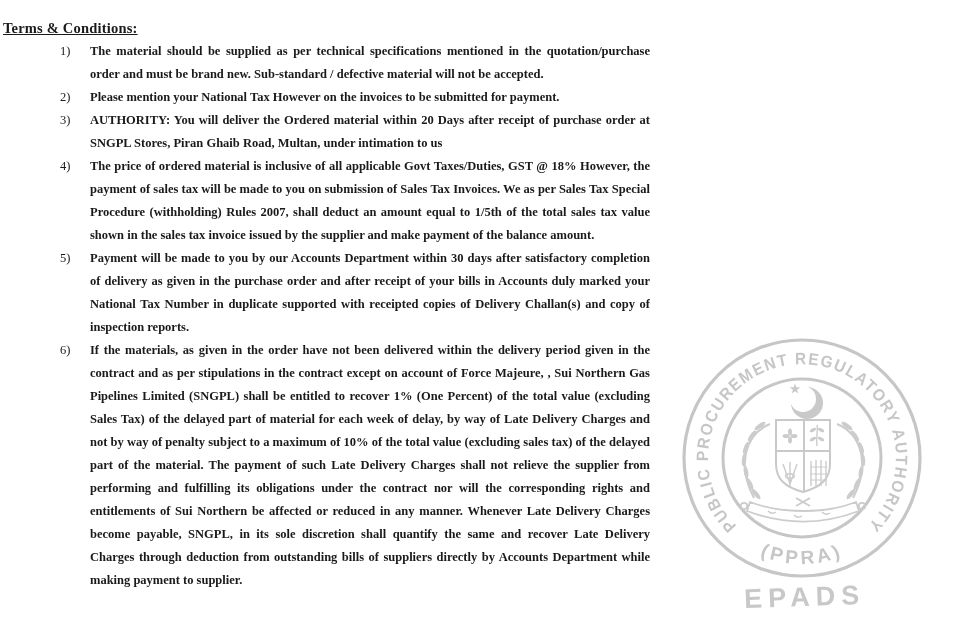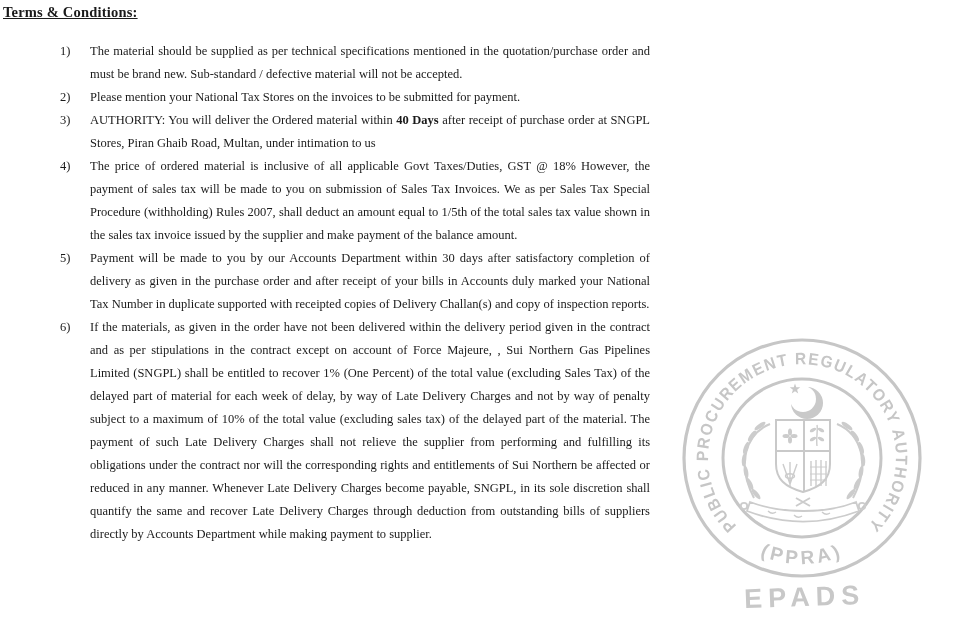--- a/index.html
+++ b/index.html
@@ -7,33 +7,33 @@
     width: 960px; height: 622px;
     background: #ffffff;
     font-family: "Liberation Serif", serif;
     color: #1a1a1a;
     position: relative;
     overflow: hidden;
   }
   .page { position: absolute; inset: 0; }
 
   .title {
-    position: absolute; top: 4px; left: 3px;
+    position: absolute; top: 20px; left: 3px;
     font-size: 14.5px; font-weight: bold;
     text-decoration: underline;
     letter-spacing: 0.2px;
   }
 
   #terms-list {
     position: absolute; top: 40px; left: 60px; width: 592px;
     font-size: 12.5px; line-height: 23px;
   }
   .term-row { display: flex; align-items: flex-start; }
   .term-num { flex: 0 0 30px; width: 30px; }
-  .term-text { width: 560px; text-align: justify; text-justify: inter-word; }
+  .term-text { width: 560px; text-align: justify; text-justify: inter-word; font-weight: bold; }
 
   .footer {
     position: absolute; top: 570px; left: 35px; width: 619px;
     font-size: 12.5px; line-height: 23px;
     text-align: justify;
     padding-left: 25px; text-indent: -25px;
     box-sizing: content-box;
   }
 
   .watermark {
@@ -60,25 +60,25 @@
 
   <div class="title">Terms &amp; Conditions:</div>
 
   <div id="terms-list">
       <div class="term-row">
         <span class="term-num">1)</span>
         <div class="term-text"><span>The material should be supplied as per technical specifications mentioned in the quotation/purchase order and must be brand new. Sub-standard / defective material will not be accepted.</span></div>
       </div>
       <div class="term-row">
         <span class="term-num">2)</span>
-        <div class="term-text"><span>Please mention your National Tax Stores on the invoices to be submitted for payment.</span></div>
+        <div class="term-text"><span>Please mention your National Tax However on the invoices to be submitted for payment.</span></div>
       </div>
       <div class="term-row">
         <span class="term-num">3)</span>
-        <div class="term-text"><span>AUTHORITY: You will deliver the Ordered material within </span><b>40 Days</b><span> after receipt of purchase order at SNGPL Stores, Piran Ghaib Road, Multan, under intimation to us</span></div>
+        <div class="term-text"><span>AUTHORITY: You will deliver the Ordered material within </span><b>20 Days</b><span> after receipt of purchase order at SNGPL Stores, Piran Ghaib Road, Multan, under intimation to us</span></div>
       </div>
       <div class="term-row">
         <span class="term-num">4)</span>
         <div class="term-text"><span>The price of ordered material is inclusive of all applicable Govt Taxes/Duties, GST @ 18% However, the payment of sales tax will be made to you on submission of Sales Tax Invoices. We as per Sales Tax Special Procedure (withholding) Rules 2007, shall deduct an amount equal to 1/5th of the total sales tax value shown in the sales tax invoice issued by the supplier and make payment of the balance amount.</span></div>
       </div>
       <div class="term-row">
         <span class="term-num">5)</span>
         <div class="term-text"><span>Payment will be made to you by our Accounts Department within 30 days after satisfactory completion of delivery as given in the purchase order and after receipt of your bills in Accounts duly marked your National Tax Number in duplicate supported with receipted copies of Delivery Challan(s) and copy of inspection reports.</span></div>
       </div>
       <div class="term-row">

